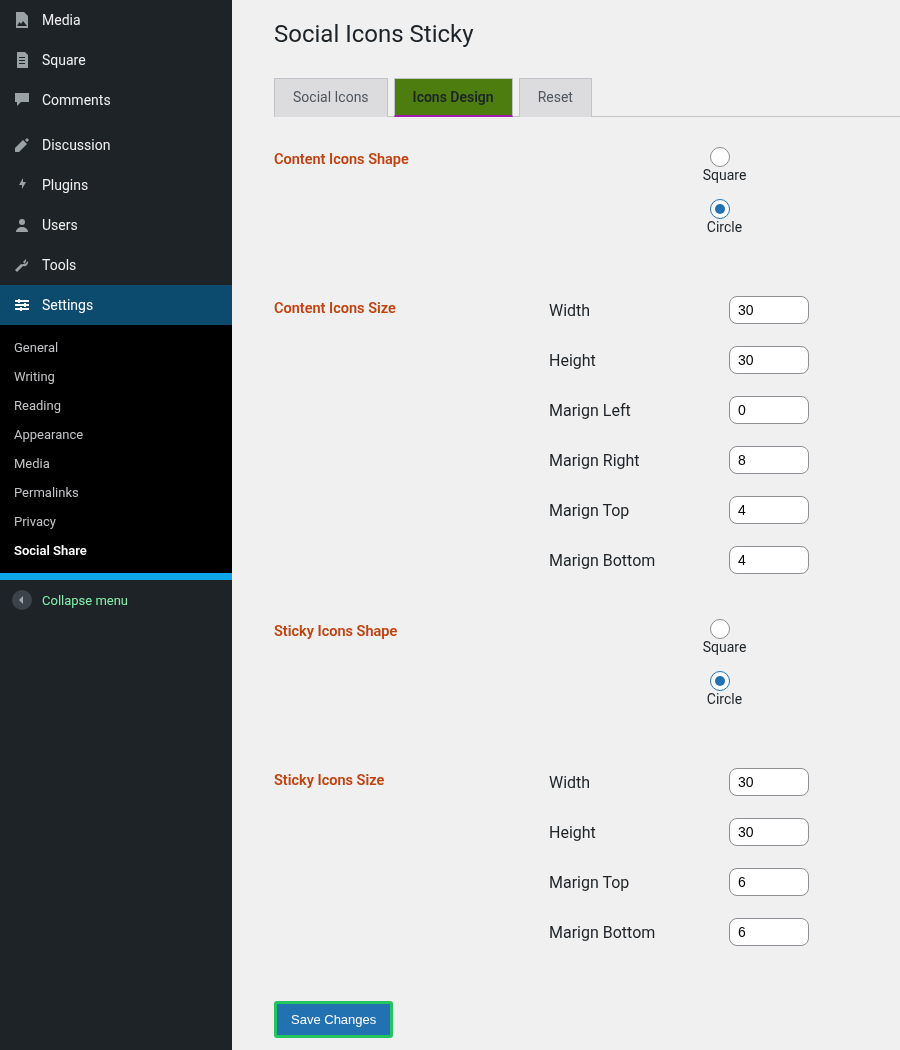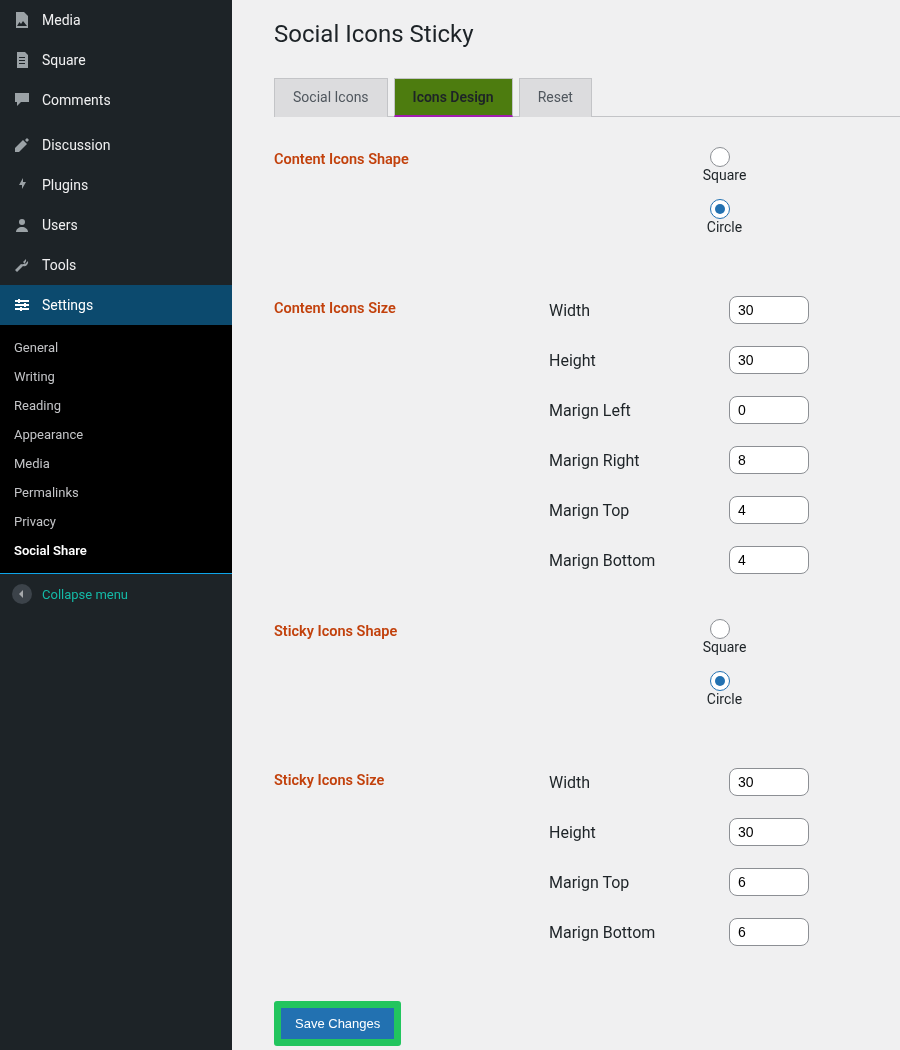--- a/index.html
+++ b/index.html
@@ -70,24 +70,24 @@
   cursor: pointer;
 }
 .submenu-item.current {
   color: #fff;
   font-weight: 600;
 }
 .collapse {
   display: flex;
   align-items: center;
   padding: 10px 12px;
-  color: #14b8a6;
+  color: #86efac;
   cursor: pointer;
   font-size: 13px;
-  border-top: 1px solid #0ea5e9;
+  border-top: 7px solid #0ea5e9;
   margin-top: 0;
 }
 .collapse-icon {
   width: 20px;
   height: 20px;
   margin-right: 10px;
   border-radius: 50%;
   background: #3c434a;
   display: flex;
   align-items: center;
@@ -185,21 +185,21 @@
   width: 80px;
   padding: 5px 8px;
   border: 1px solid #8c8f94;
   border-radius: 8px;
   font-size: 14px;
   background: #fff;
 }
 .save-btn {
   background: #2271b1;
   color: #fff;
-  border: 7px solid #22c55e;
+  border: 3px solid #22c55e;
   border-radius: 3px;
   padding: 8px 14px;
   font-size: 13px;
   cursor: pointer;
   margin-top: 10px;
 }
 svg { display: block; }
 </style>
 </head>
 <body>

